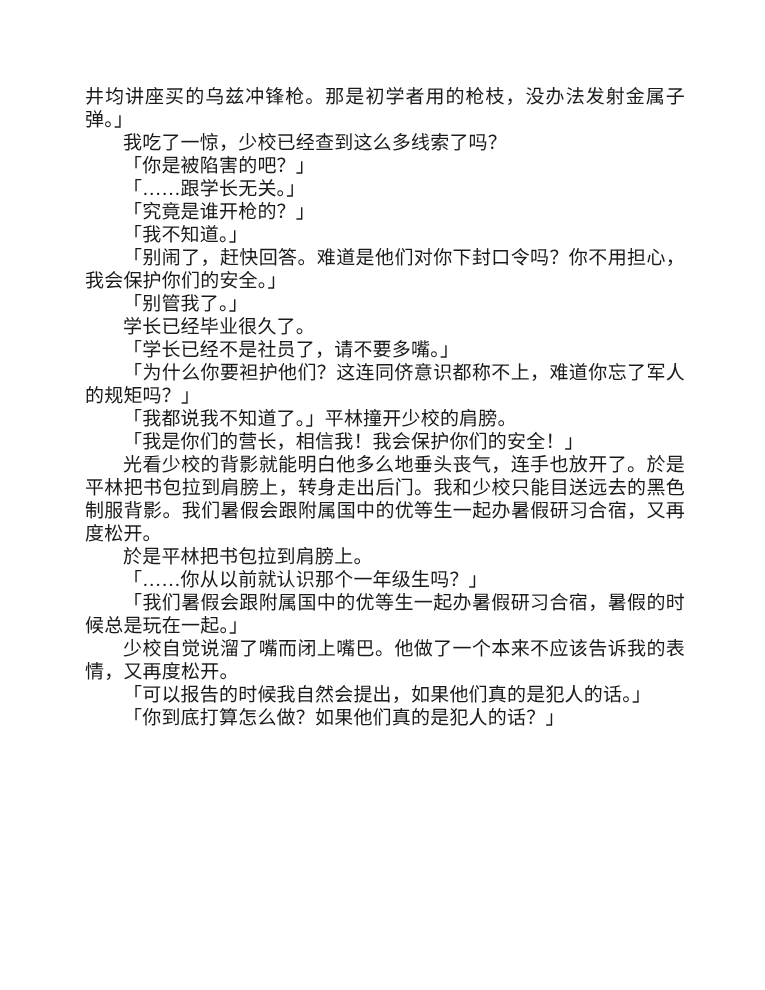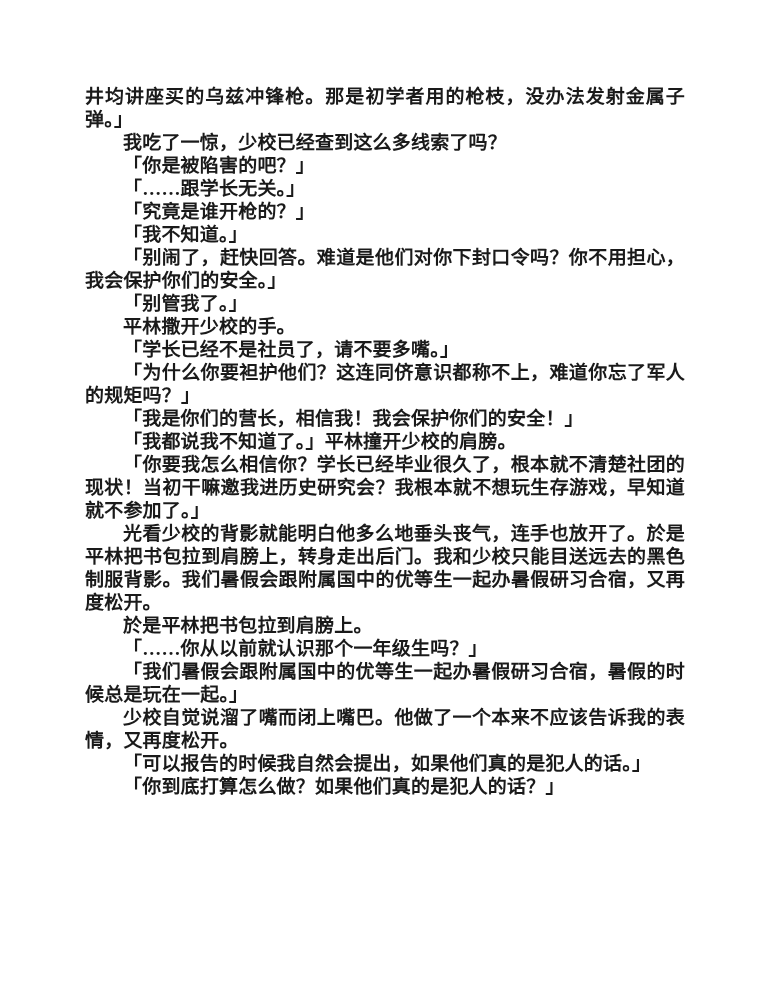--- a/index.html
+++ b/index.html
@@ -24,46 +24,44 @@
   }
   .para {
     margin: 0;
     font-size: 19px;
     line-height: 23px;
     text-align: justify;
     text-justify: inter-ideograph;
     letter-spacing: 0.2px;
     word-break: break-all;
     overflow-wrap: break-word;
-    font-weight: bold;
   }
   .para + .para {
   }
   .para.indent {
     text-indent: 2em;
   }
 </style>
 </head>
 <body>
 
 <div class="page" id="text-container" style="color: rgb(26, 26, 26);">
     <p class="para">井均讲座买的乌兹冲锋枪。那是初学者用的枪枝，没办法发射金属子弹。」</p>
     <p class="para indent">我吃了一惊，少校已经查到这么多线索了吗？</p>
     <p class="para indent">「你是被陷害的吧？」</p>
     <p class="para indent">「……跟学长无关。」</p>
     <p class="para indent">「究竟是谁开枪的？」</p>
     <p class="para indent">「我不知道。」</p>
     <p class="para indent">「别闹了，赶快回答。难道是他们对你下封口令吗？你不用担心，我会保护你们的安全。」</p>
     <p class="para indent">「别管我了。」</p>
-    <p class="para indent">平林撒开少校的手。</p>
+    <p class="para indent">学长已经毕业很久了。</p>
     <p class="para indent">「学长已经不是社员了，请不要多嘴。」</p>
     <p class="para indent">「为什么你要袒护他们？这连同侪意识都称不上，难道你忘了军人的规矩吗？」</p>
+    <p class="para indent">「我都说我不知道了。」平林撞开少校的肩膀。</p>
     <p class="para indent">「我是你们的营长，相信我！我会保护你们的安全！」</p>
-    <p class="para indent">「我都说我不知道了。」平林撞开少校的肩膀。</p>
-    <p class="para indent">「你要我怎么相信你？学长已经毕业很久了，根本就不清楚社团的现状！当初干嘛邀我进历史研究会？我根本就不想玩生存游戏，早知道就不参加了。」</p>
     <p class="para indent">光看少校的背影就能明白他多么地垂头丧气，连手也放开了。於是平林把书包拉到肩膀上，转身走出后门。我和少校只能目送远去的黑色制服背影。我们暑假会跟附属国中的优等生一起办暑假研习合宿，又再度松开。</p>
     <p class="para indent">於是平林把书包拉到肩膀上。</p>
     <p class="para indent">「……你从以前就认识那个一年级生吗？」</p>
     <p class="para indent">「我们暑假会跟附属国中的优等生一起办暑假研习合宿，暑假的时候总是玩在一起。」</p>
     <p class="para indent">少校自觉说溜了嘴而闭上嘴巴。他做了一个本来不应该告诉我的表情，又再度松开。</p>
     <p class="para indent">「可以报告的时候我自然会提出，如果他们真的是犯人的话。」</p>
     <p class="para indent">「你到底打算怎么做？如果他们真的是犯人的话？」</p>
   </div>
 
 </body></html>

